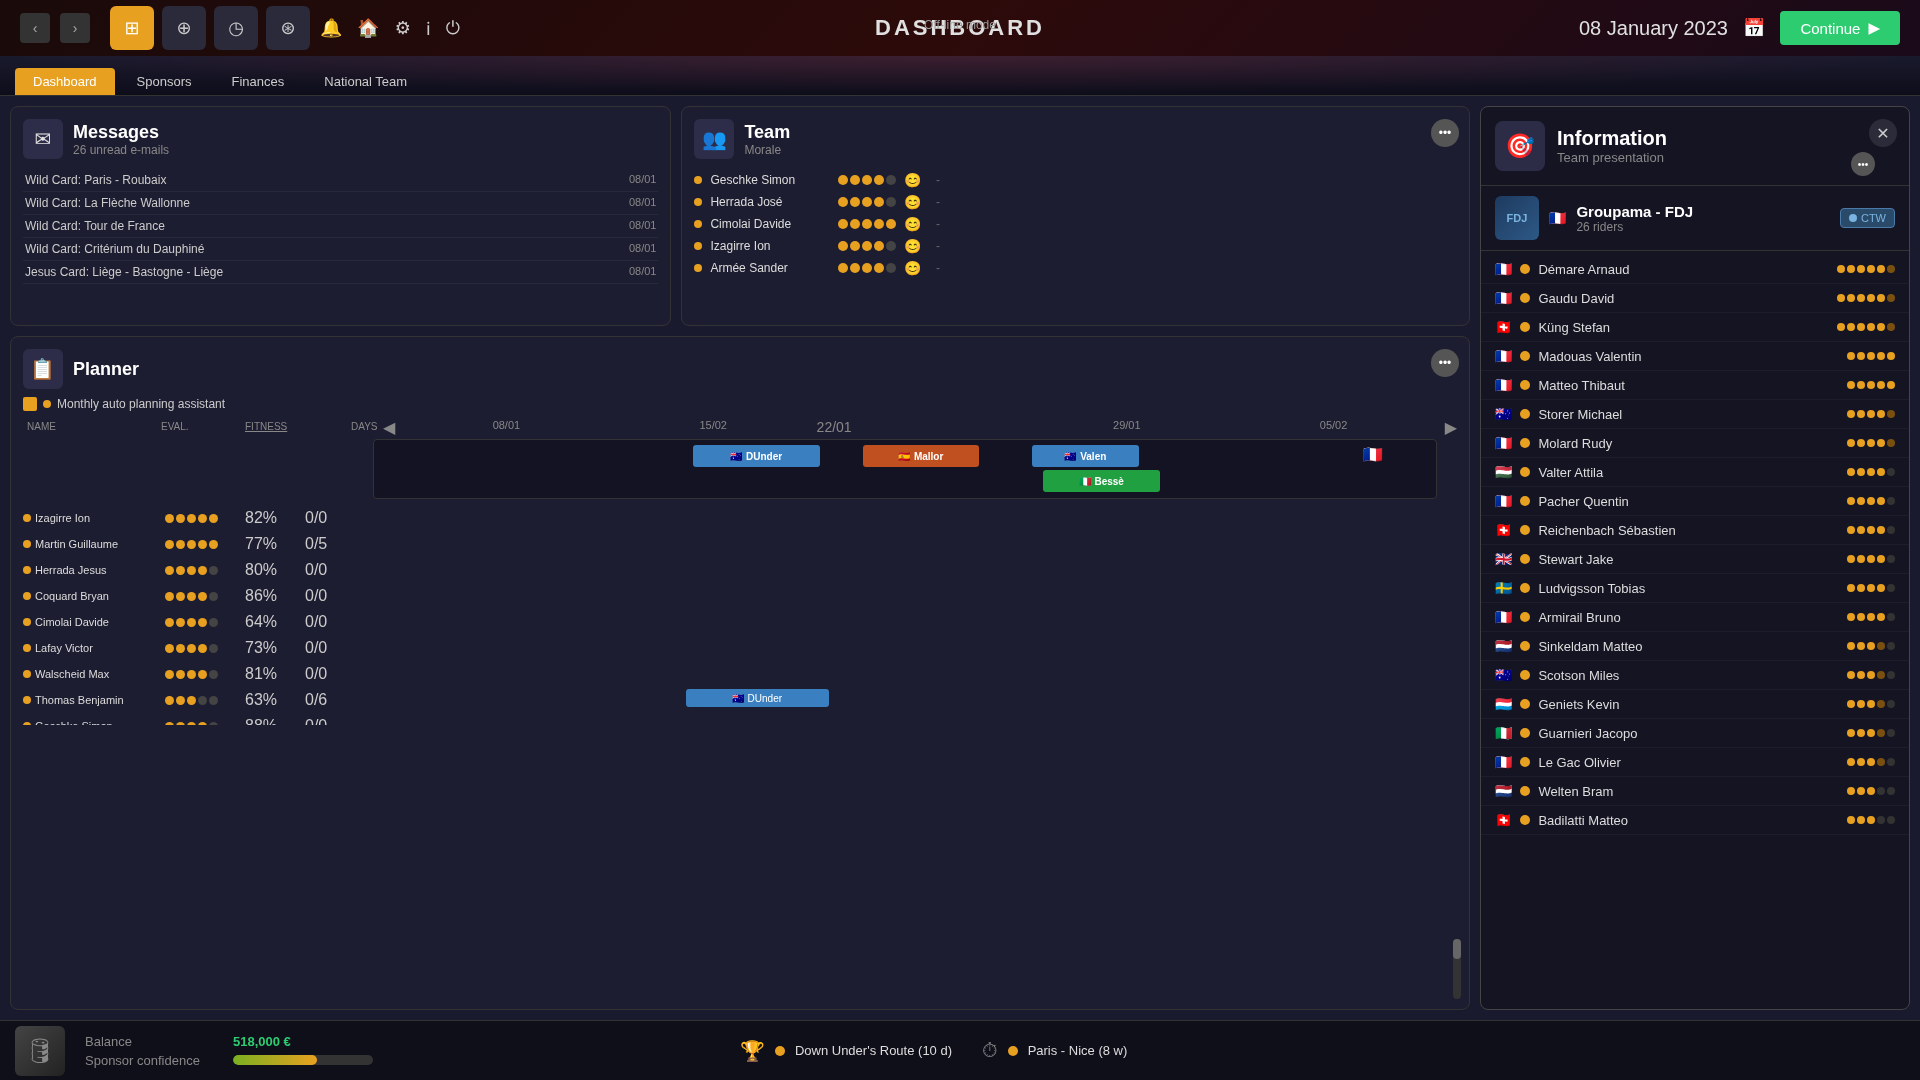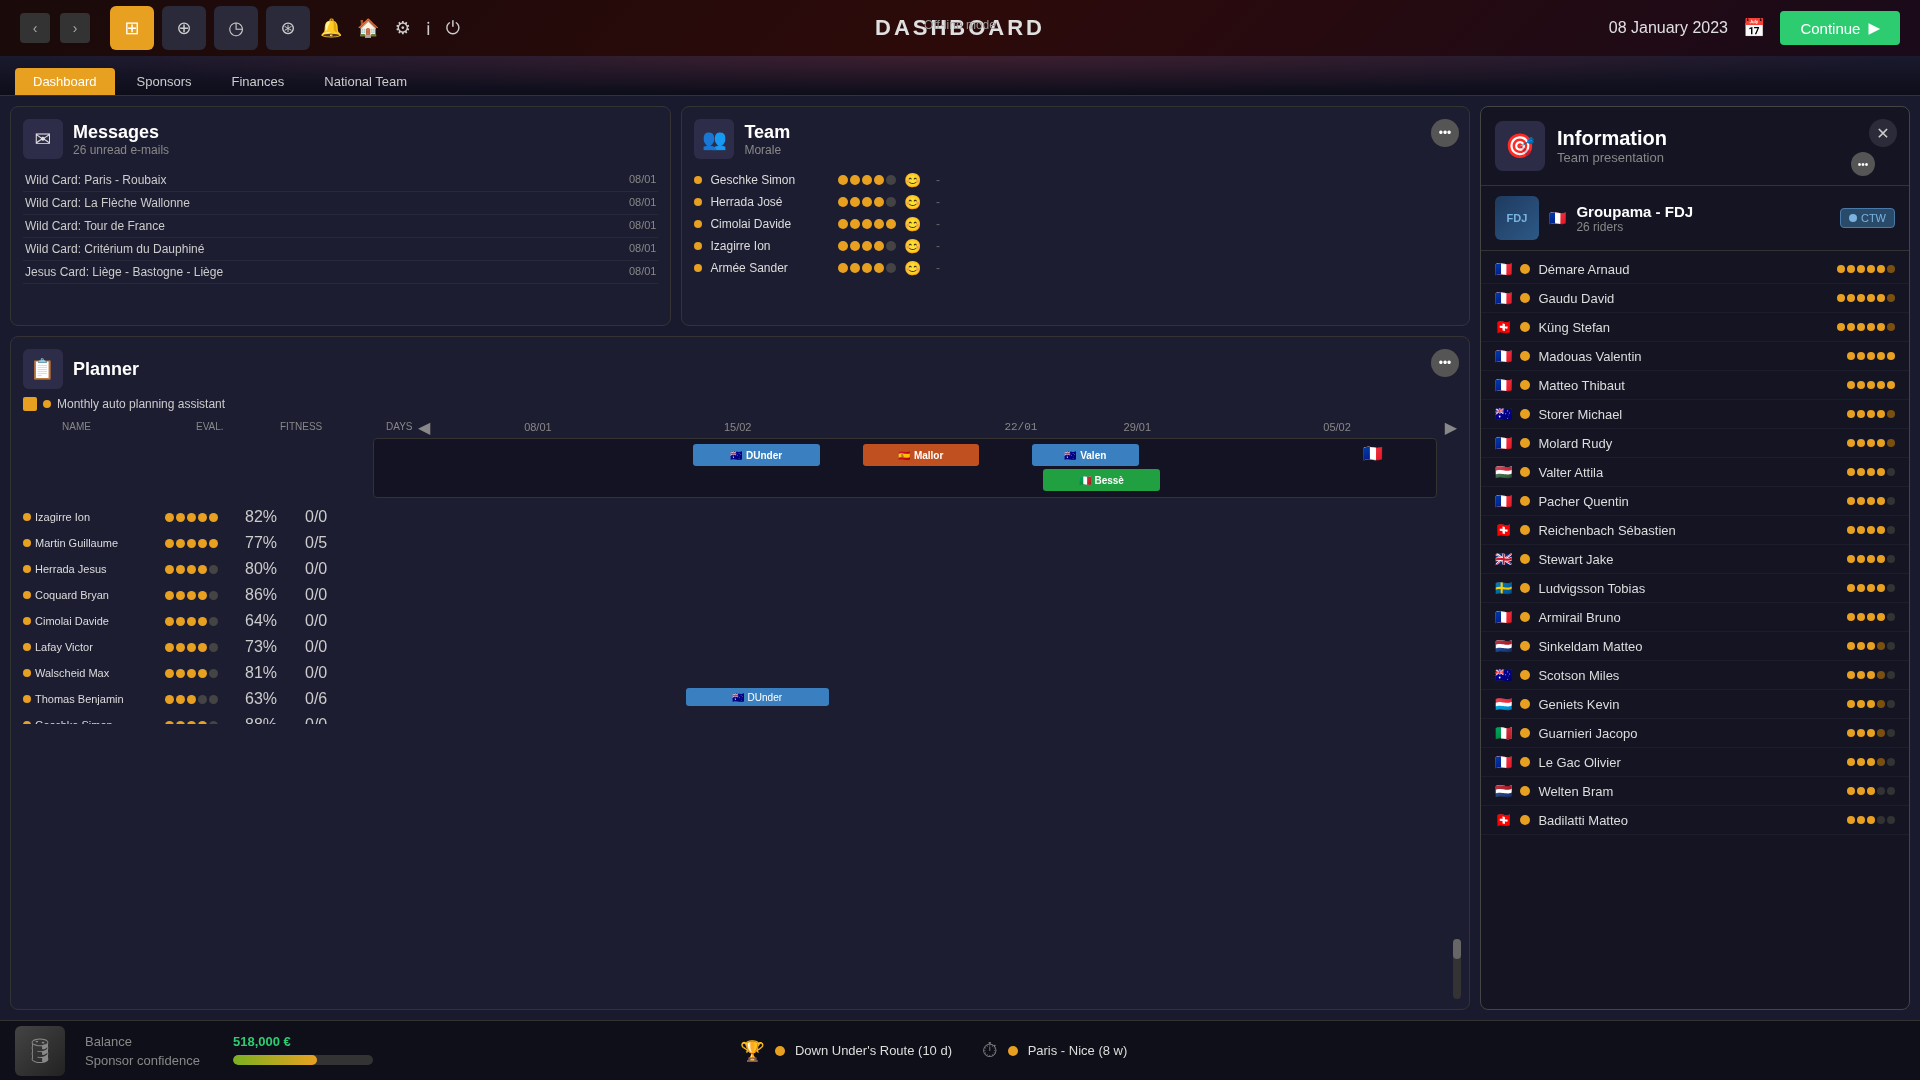--- a/index.html
+++ b/index.html
@@ -43,21 +43,21 @@
       cursor: pointer;
       font-size: 18px;
       color: #ccc;
     }
     .nav-icon.active { background: #e8a020; color: #fff; }
     .top-bar-center {
       position: absolute; left: 50%; transform: translateX(-50%);
       font-size: 22px; font-weight: bold; letter-spacing: 3px; color: #e0e0e0;
     }
     .top-bar-right { display: flex; align-items: center; gap: 15px; }
-    .date-display { color: #e0e0e0; font-size: 16px; padding-left: 16px; }
+    .date-display { color: #e0e0e0; font-size: 20px; padding-left: 16px; }
     .continue-btn {
       background: #2ecc71;
       color: #fff;
       border: none;
       padding: 8px 20px;
       border-radius: 4px;
       font-size: 15px;
       cursor: pointer;
       display: flex; align-items: center; gap: 8px;
     }
@@ -528,34 +528,34 @@
         <div class="panel-icon">📋</div>
         <div class="panel-title">Planner</div>
       </div>
       <div class="auto-planning">
         <span class="checkbox"></span>
         <span style="width:8px;height:8px;border-radius:50%;background:#e8a020;display:inline-block;"></span>
         <span>Monthly auto planning assistant</span>
       </div>
 
       <div style="display:flex;margin-bottom:4px;">
-        <div style="width:350px;margin-left:35px;">
+        <div style="width:350px;">
           <div style="display:flex;gap:4px;padding:2px 4px;font-size:10px;color:#888;">
             <span style="width:130px;">NAME</span>
             <span style="width:80px;">EVAL.</span>
-            <span style="width:60px;">FITNESS</span>
+            <span style="width:60px;text-decoration:underline;">FITNESS</span>
             <span style="width:40px;padding-left:42px;">DAYS</span>
           </div>
         </div>
         <div style="flex:1;display:flex;align-items:center;position:relative;padding-left:10px;">
           <div style="position:absolute;left:10px;top:50%;transform:translateY(-50%);cursor:pointer;color:#888;font-size:16px;">◀</div>
           <div style="display:flex;flex:1;margin:0 20px;">
             <div style="flex:1;text-align:center;font-size:11px;color:#888;">08/01</div>
             <div style="flex:1;text-align:center;font-size:11px;color:#888;">15/02</div>
-            <div style="flex:1;text-align:right;font-size:11px;color:#888;font-family:Liberation Mono, monospace;">22/01</div>
+            <div style="flex:1;text-align:left;font-size:14px;color:#888;">22/01</div>
             <div style="flex:1;text-align:center;font-size:11px;color:#888;">29/01</div>
             <div style="flex:1;text-align:center;font-size:11px;color:#888;">05/02</div>
           </div>
           <div style="position:absolute;right:0;top:50%;transform:translateY(-50%);cursor:pointer;color:#888;font-size:16px;">▶</div>
         </div>
       </div>
 
       <div style="display:flex;margin-bottom:6px;">
         <div style="width:350px;"></div>
         <div style="flex:1;height:60px;background:rgba(15,15,30,0.7);border:1px solid #333;border-radius:4px;position:relative;margin-right:20px;">

